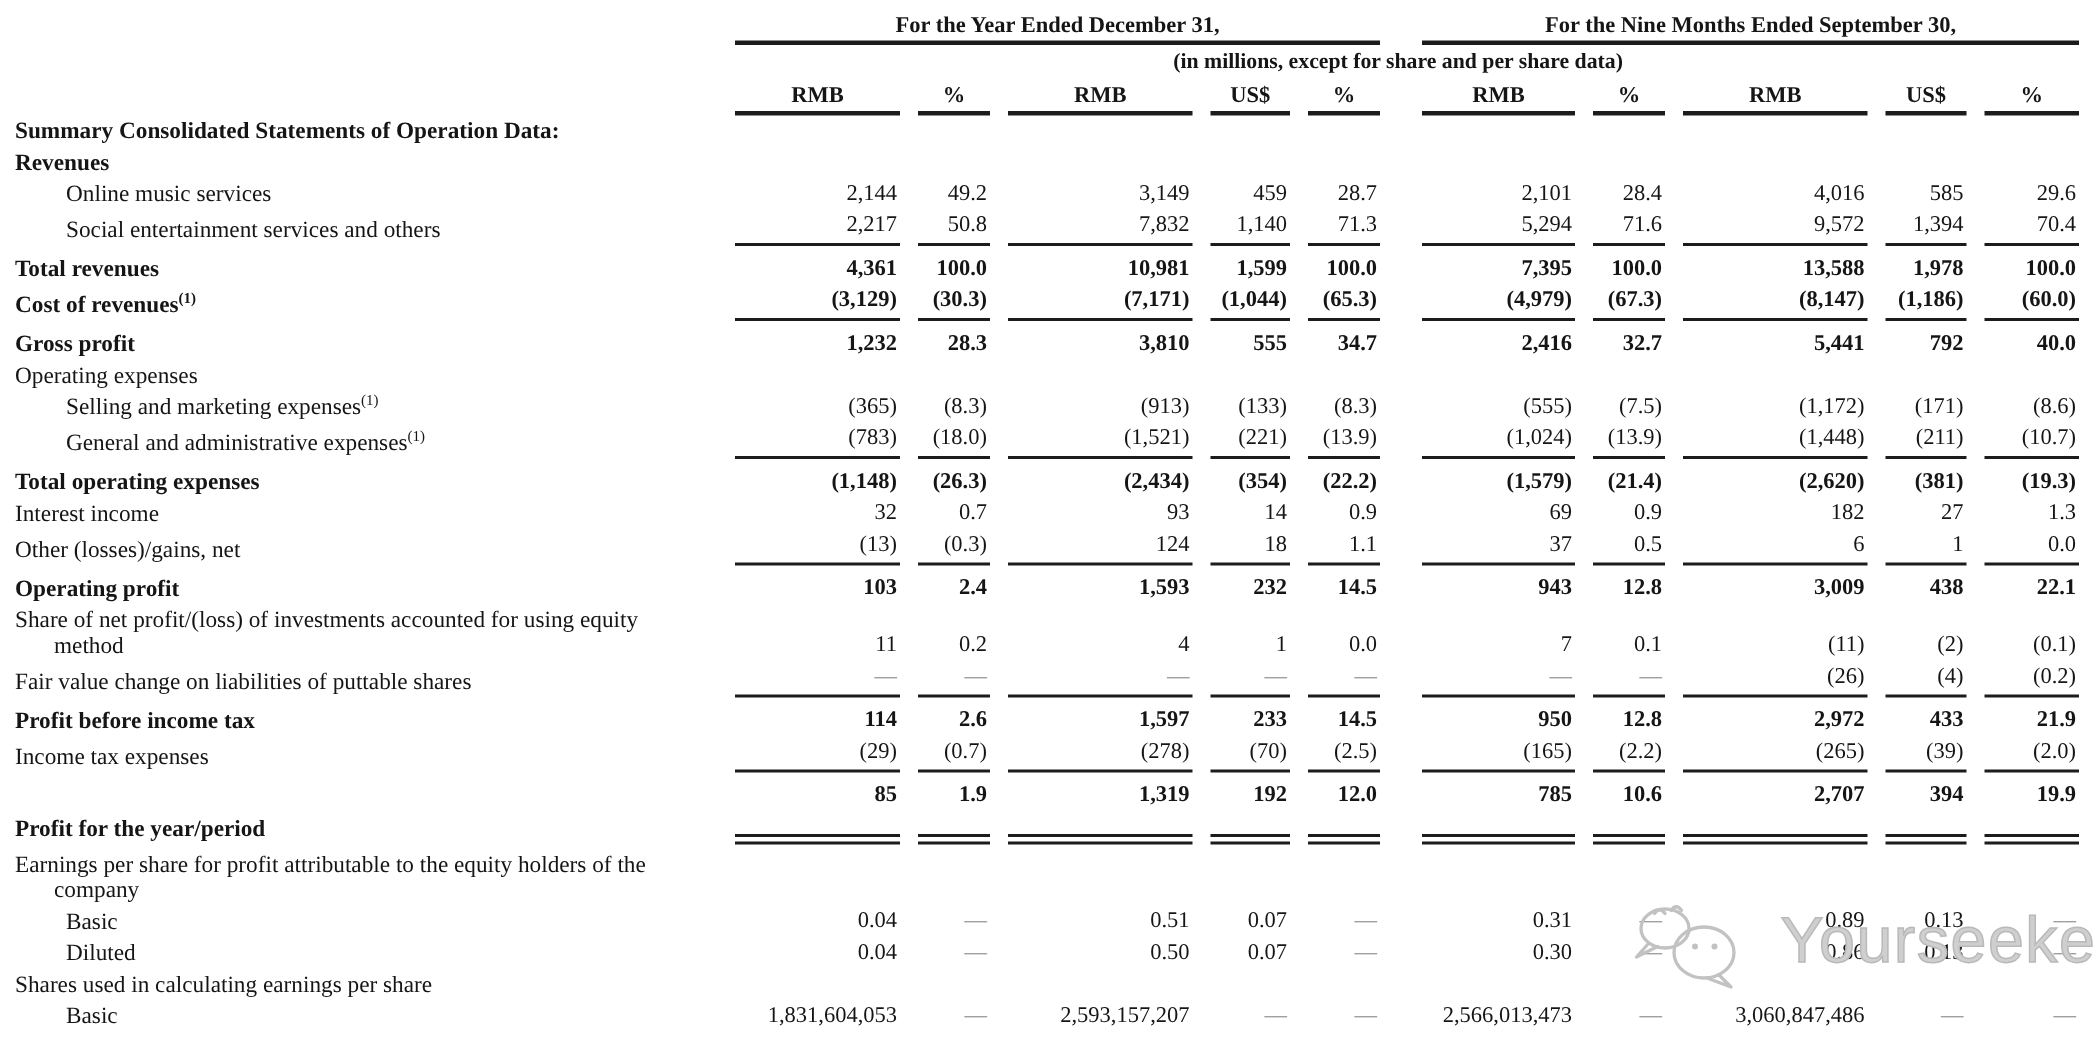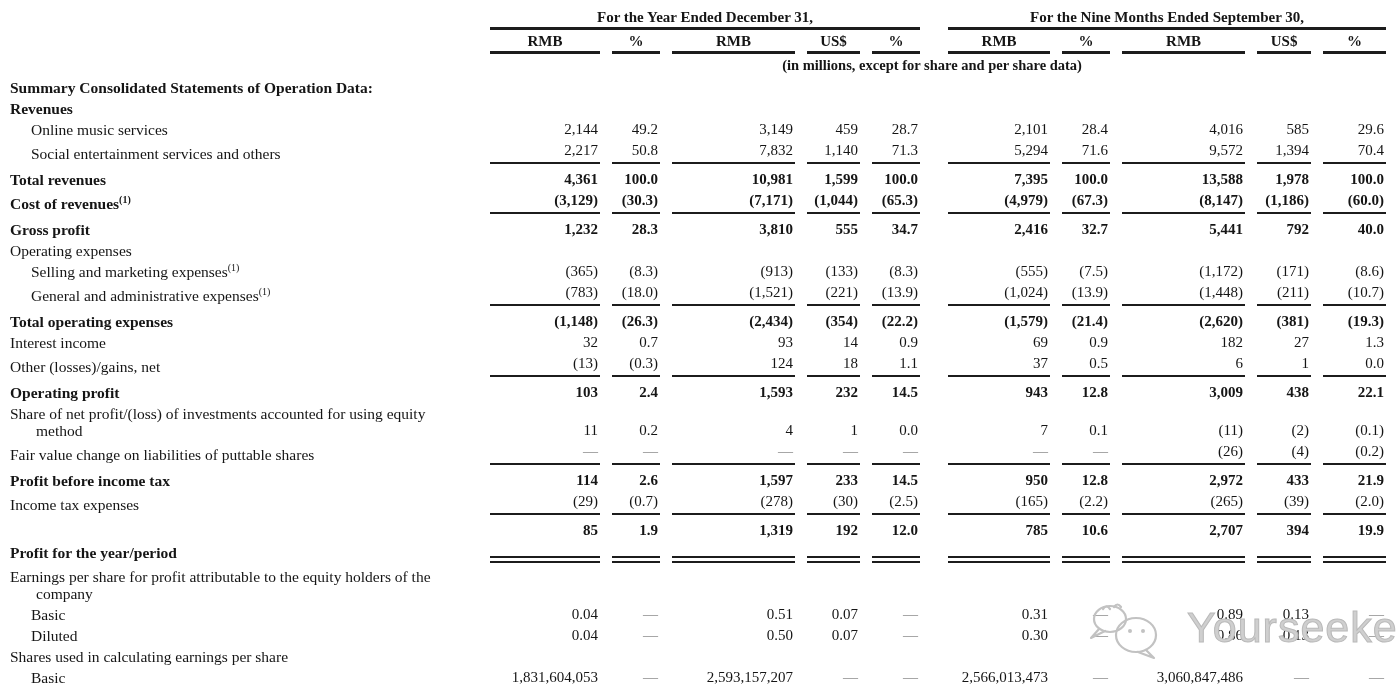--- a/index.html
+++ b/index.html
@@ -26,21 +26,21 @@
     text-align:right;font-size:15px;line-height:17px;padding:2px 2px 2px 0;white-space:nowrap;
   }
   .cell.r1{border-bottom:2.5px solid #1c1c1c;padding-bottom:3px;}
   .cell.r2{border-bottom:7px double #1c1c1c;padding-bottom:17px;}
   .cell .dash{color:#8a8a8a;}
 
   
   .lbl{
     font-size:15.5px;line-height:17px;padding:2px 4px 2px 36px;text-indent:-26px;
   }
-  .lbl.ind1{padding-left:31px;text-indent:0;}
+  .lbl.ind1{padding-left:44px;text-indent:0;}
   tr.boldrow .lbl, tr.boldrow .cell{font-weight:bold;}
   tr.sp-top td{padding-top:5px;}
 
   sup{font-size:10px;line-height:0;}
 
   
   .watermark{
     position:absolute;left:1086px;top:594px;display:flex;align-items:center;gap:23px;
     pointer-events:none;
   }
@@ -72,20 +72,26 @@
         <th></th>
         <th class="num" colspan="5">
           <div class="hcell">For the Year Ended December 31,</div>
         </th>
         <th class="num gapcol" colspan="5">
           <div class="hcell">For the Nine Months Ended September 30,</div>
         </th>
       </tr>
       <tr>
         <th></th>
+        <th colspan="10">
+          <div class="units">(in millions, except for share and per share data)</div>
+        </th>
+      </tr>
+      <tr>
+        <th></th>
         <th class="num">
           <div class="hcell">RMB</div>
         </th>
         <th class="num">
           <div class="hcell">%</div>
         </th>
         <th class="num">
           <div class="hcell">RMB</div>
         </th>
         <th class="num">
@@ -101,26 +107,20 @@
           <div class="hcell">%</div>
         </th>
         <th class="num">
           <div class="hcell">RMB</div>
         </th>
         <th class="num">
           <div class="hcell">US$</div>
         </th>
         <th class="num">
           <div class="hcell">%</div>
-        </th>
-      </tr>
-      <tr>
-        <th></th>
-        <th colspan="10">
-          <div class="units">(in millions, except for share and per share data)</div>
         </th>
       </tr>
     </thead>
   <tbody>
       <tr class="boldrow">
         <td class="lbl">Summary Consolidated Statements of Operation Data:</td>
         <td class="num">
           <div class="cell">&nbsp;</div>
         </td>
         <td class="num">
@@ -684,21 +684,21 @@
         <td class="num">
           <div class="cell r1">(29)</div>
         </td>
         <td class="num">
           <div class="cell r1">(0.7)</div>
         </td>
         <td class="num">
           <div class="cell r1">(278)</div>
         </td>
         <td class="num">
-          <div class="cell r1">(30)</div>
+          <div class="cell r1">(70)</div>
         </td>
         <td class="num">
           <div class="cell r1">(2.5)</div>
         </td>
         <td class="num gapcol">
           <div class="cell r1">(165)</div>
         </td>
         <td class="num">
           <div class="cell r1">(2.2)</div>
         </td>

